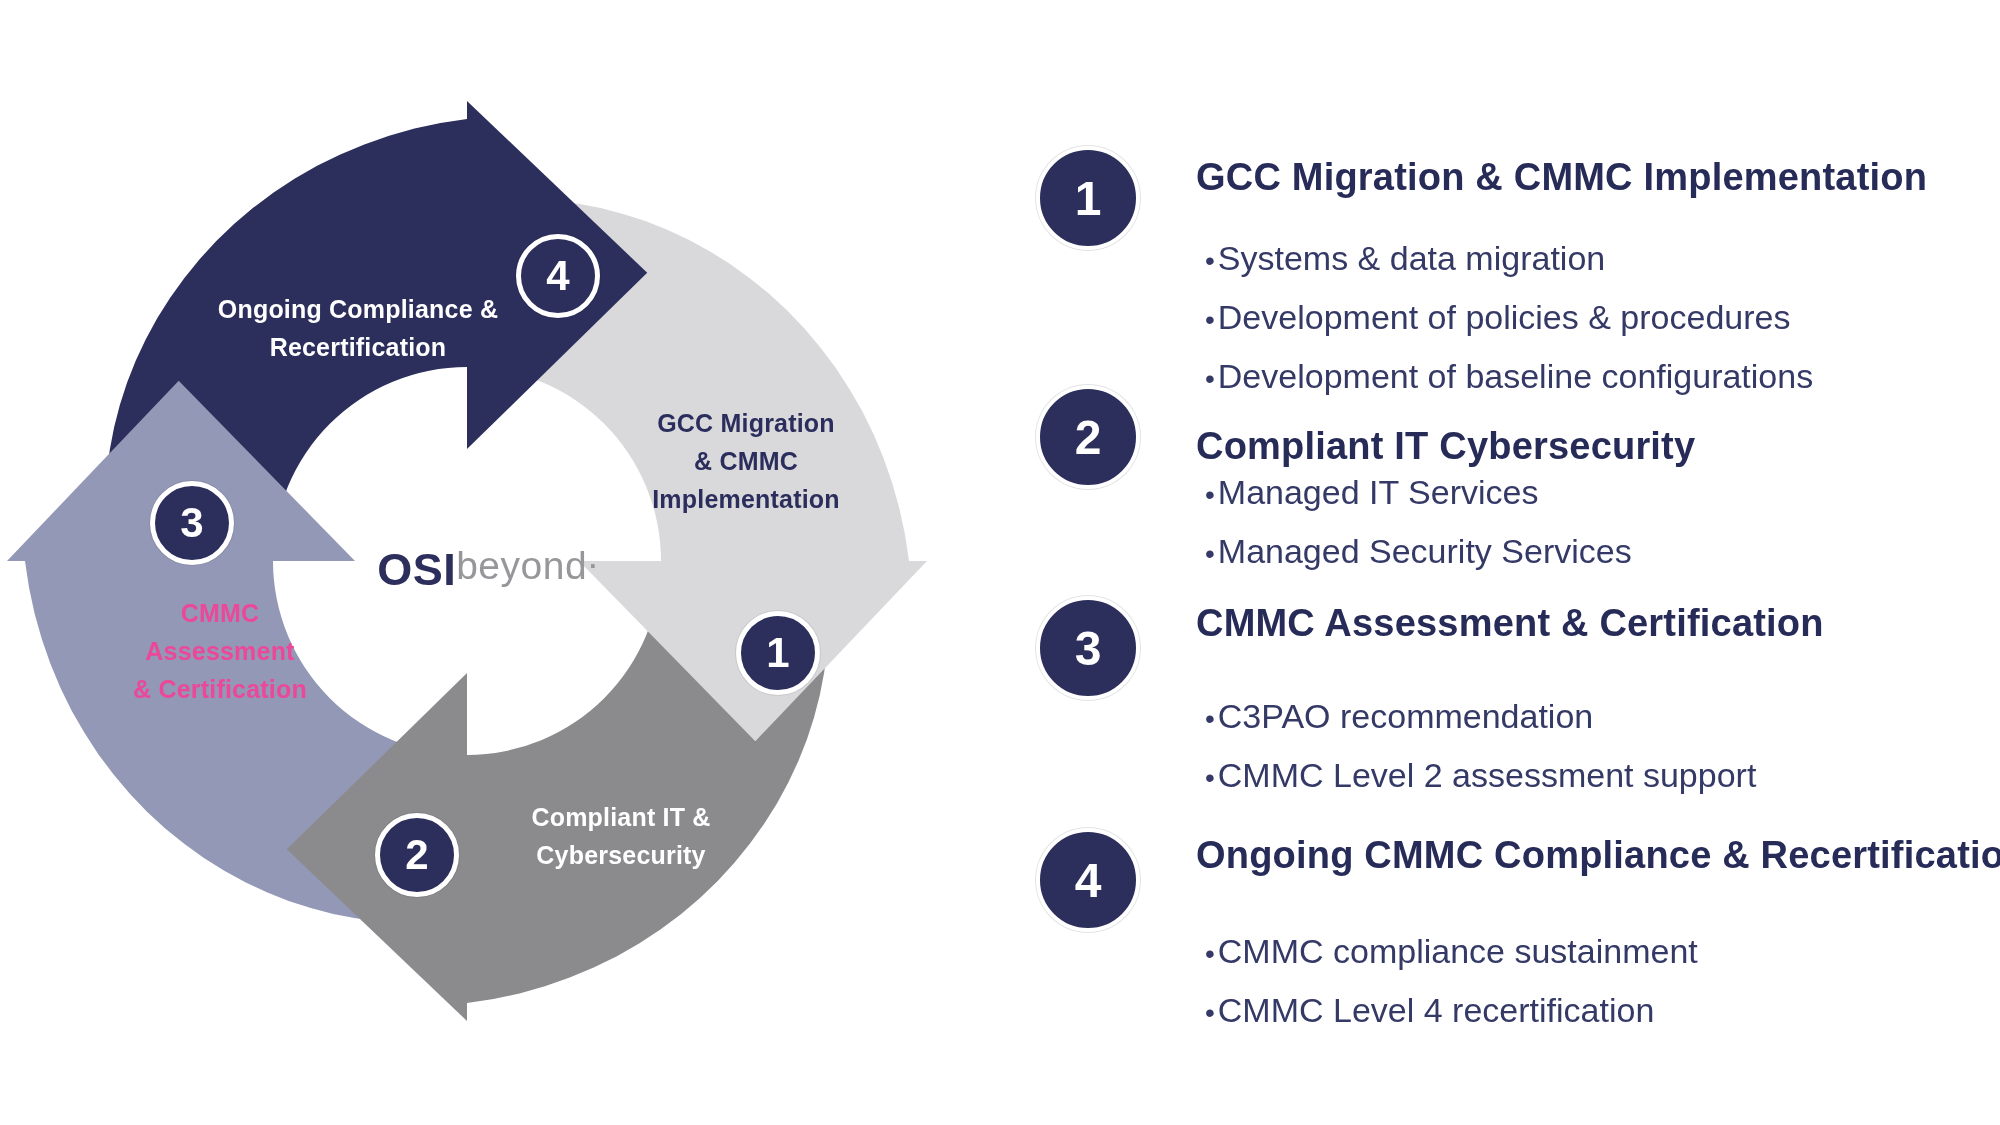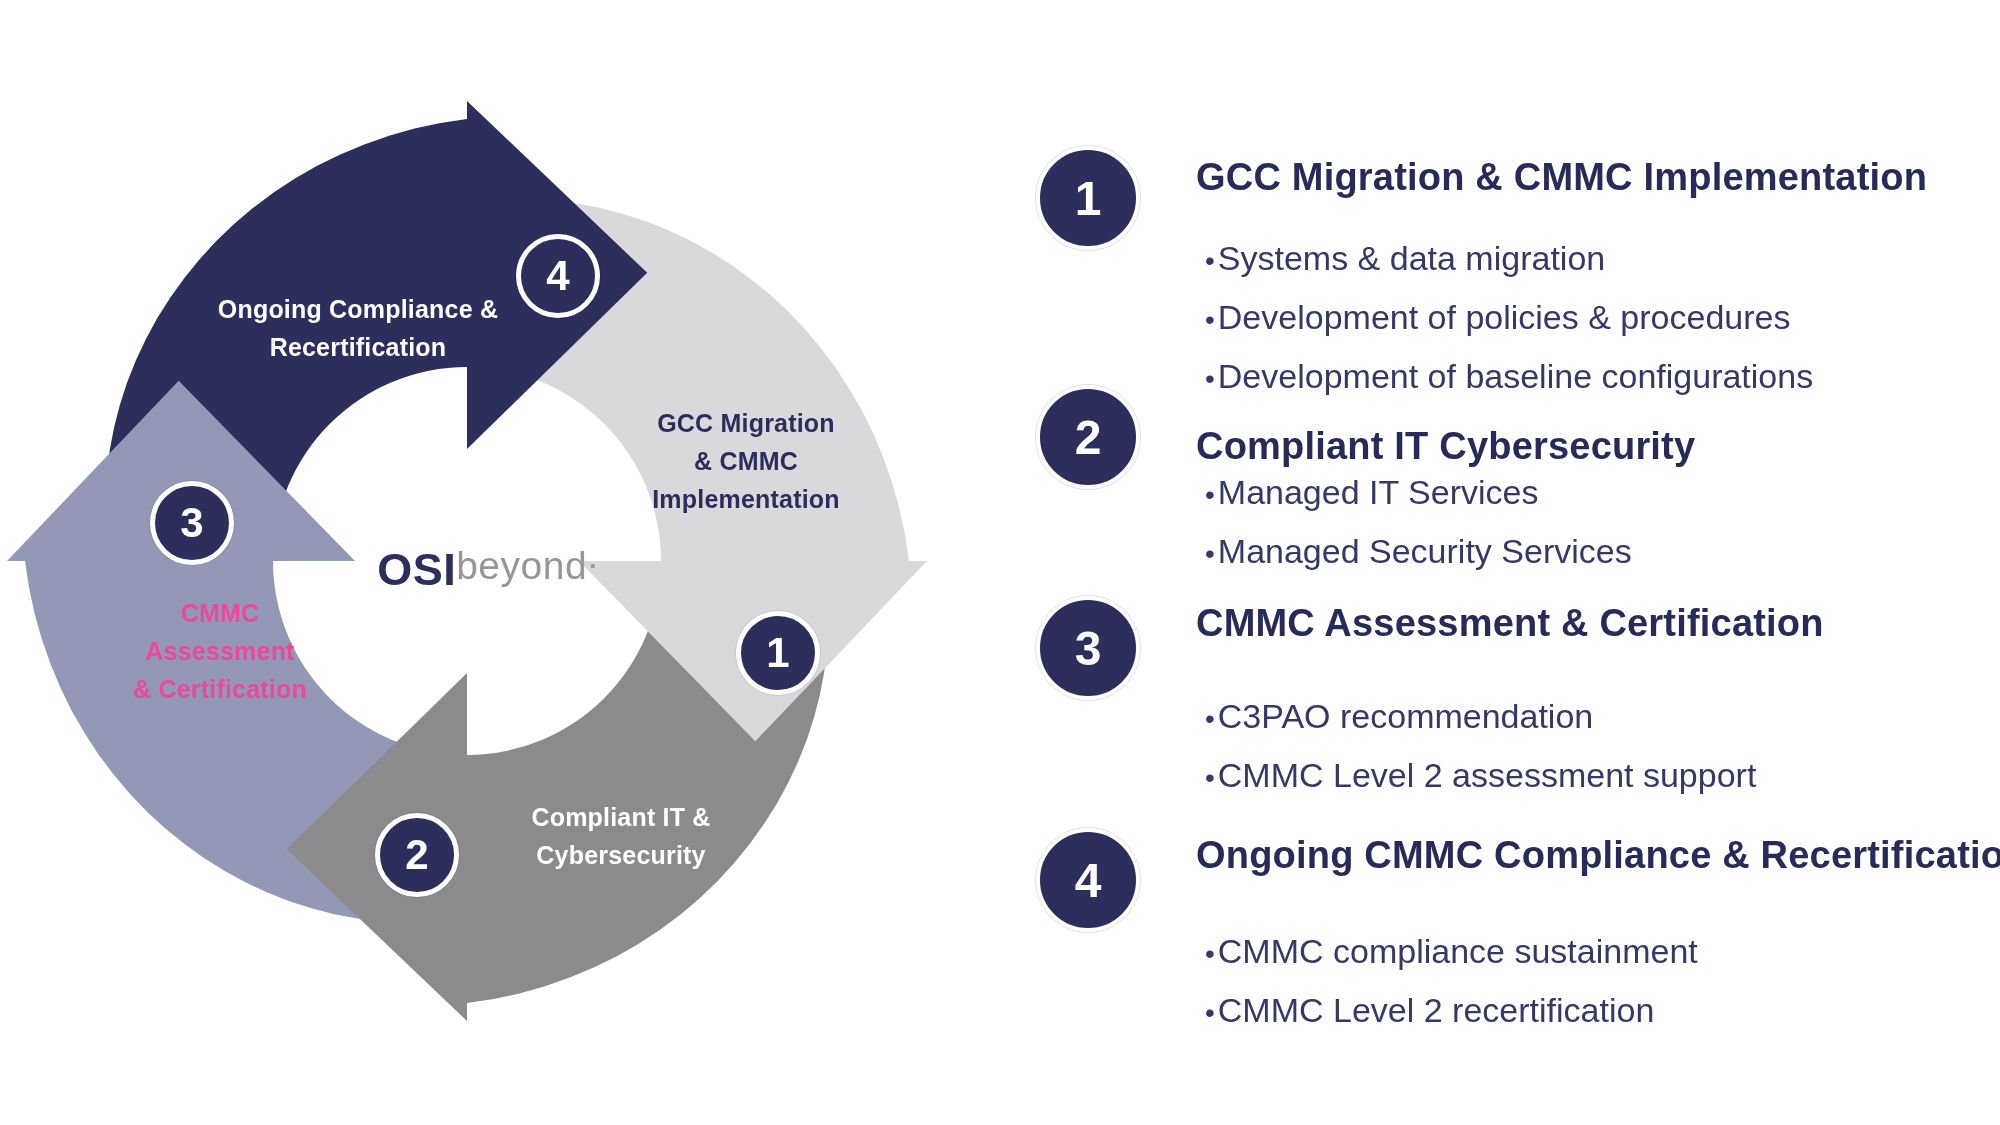--- a/index.html
+++ b/index.html
@@ -114,17 +114,17 @@
     <div class="p-title t-3">CMMC Assessment &amp; Certification</div>
     <ul class="p-bullets u-3">
       <li>C3PAO recommendation</li>
       <li>CMMC Level 2 assessment support</li>
     </ul>
 
     <div class="badge b-4" style="background: rgb(44, 46, 91);">4</div>
     <div class="p-title t-4">Ongoing CMMC Compliance &amp; Recertification</div>
     <ul class="p-bullets u-4">
       <li>CMMC compliance sustainment</li>
-      <li>CMMC Level 2 recertification</li>
+      <li>CMMC Level 4 recertification</li>
     </ul>
 
   </div>
 </div>
 
 </body></html>

